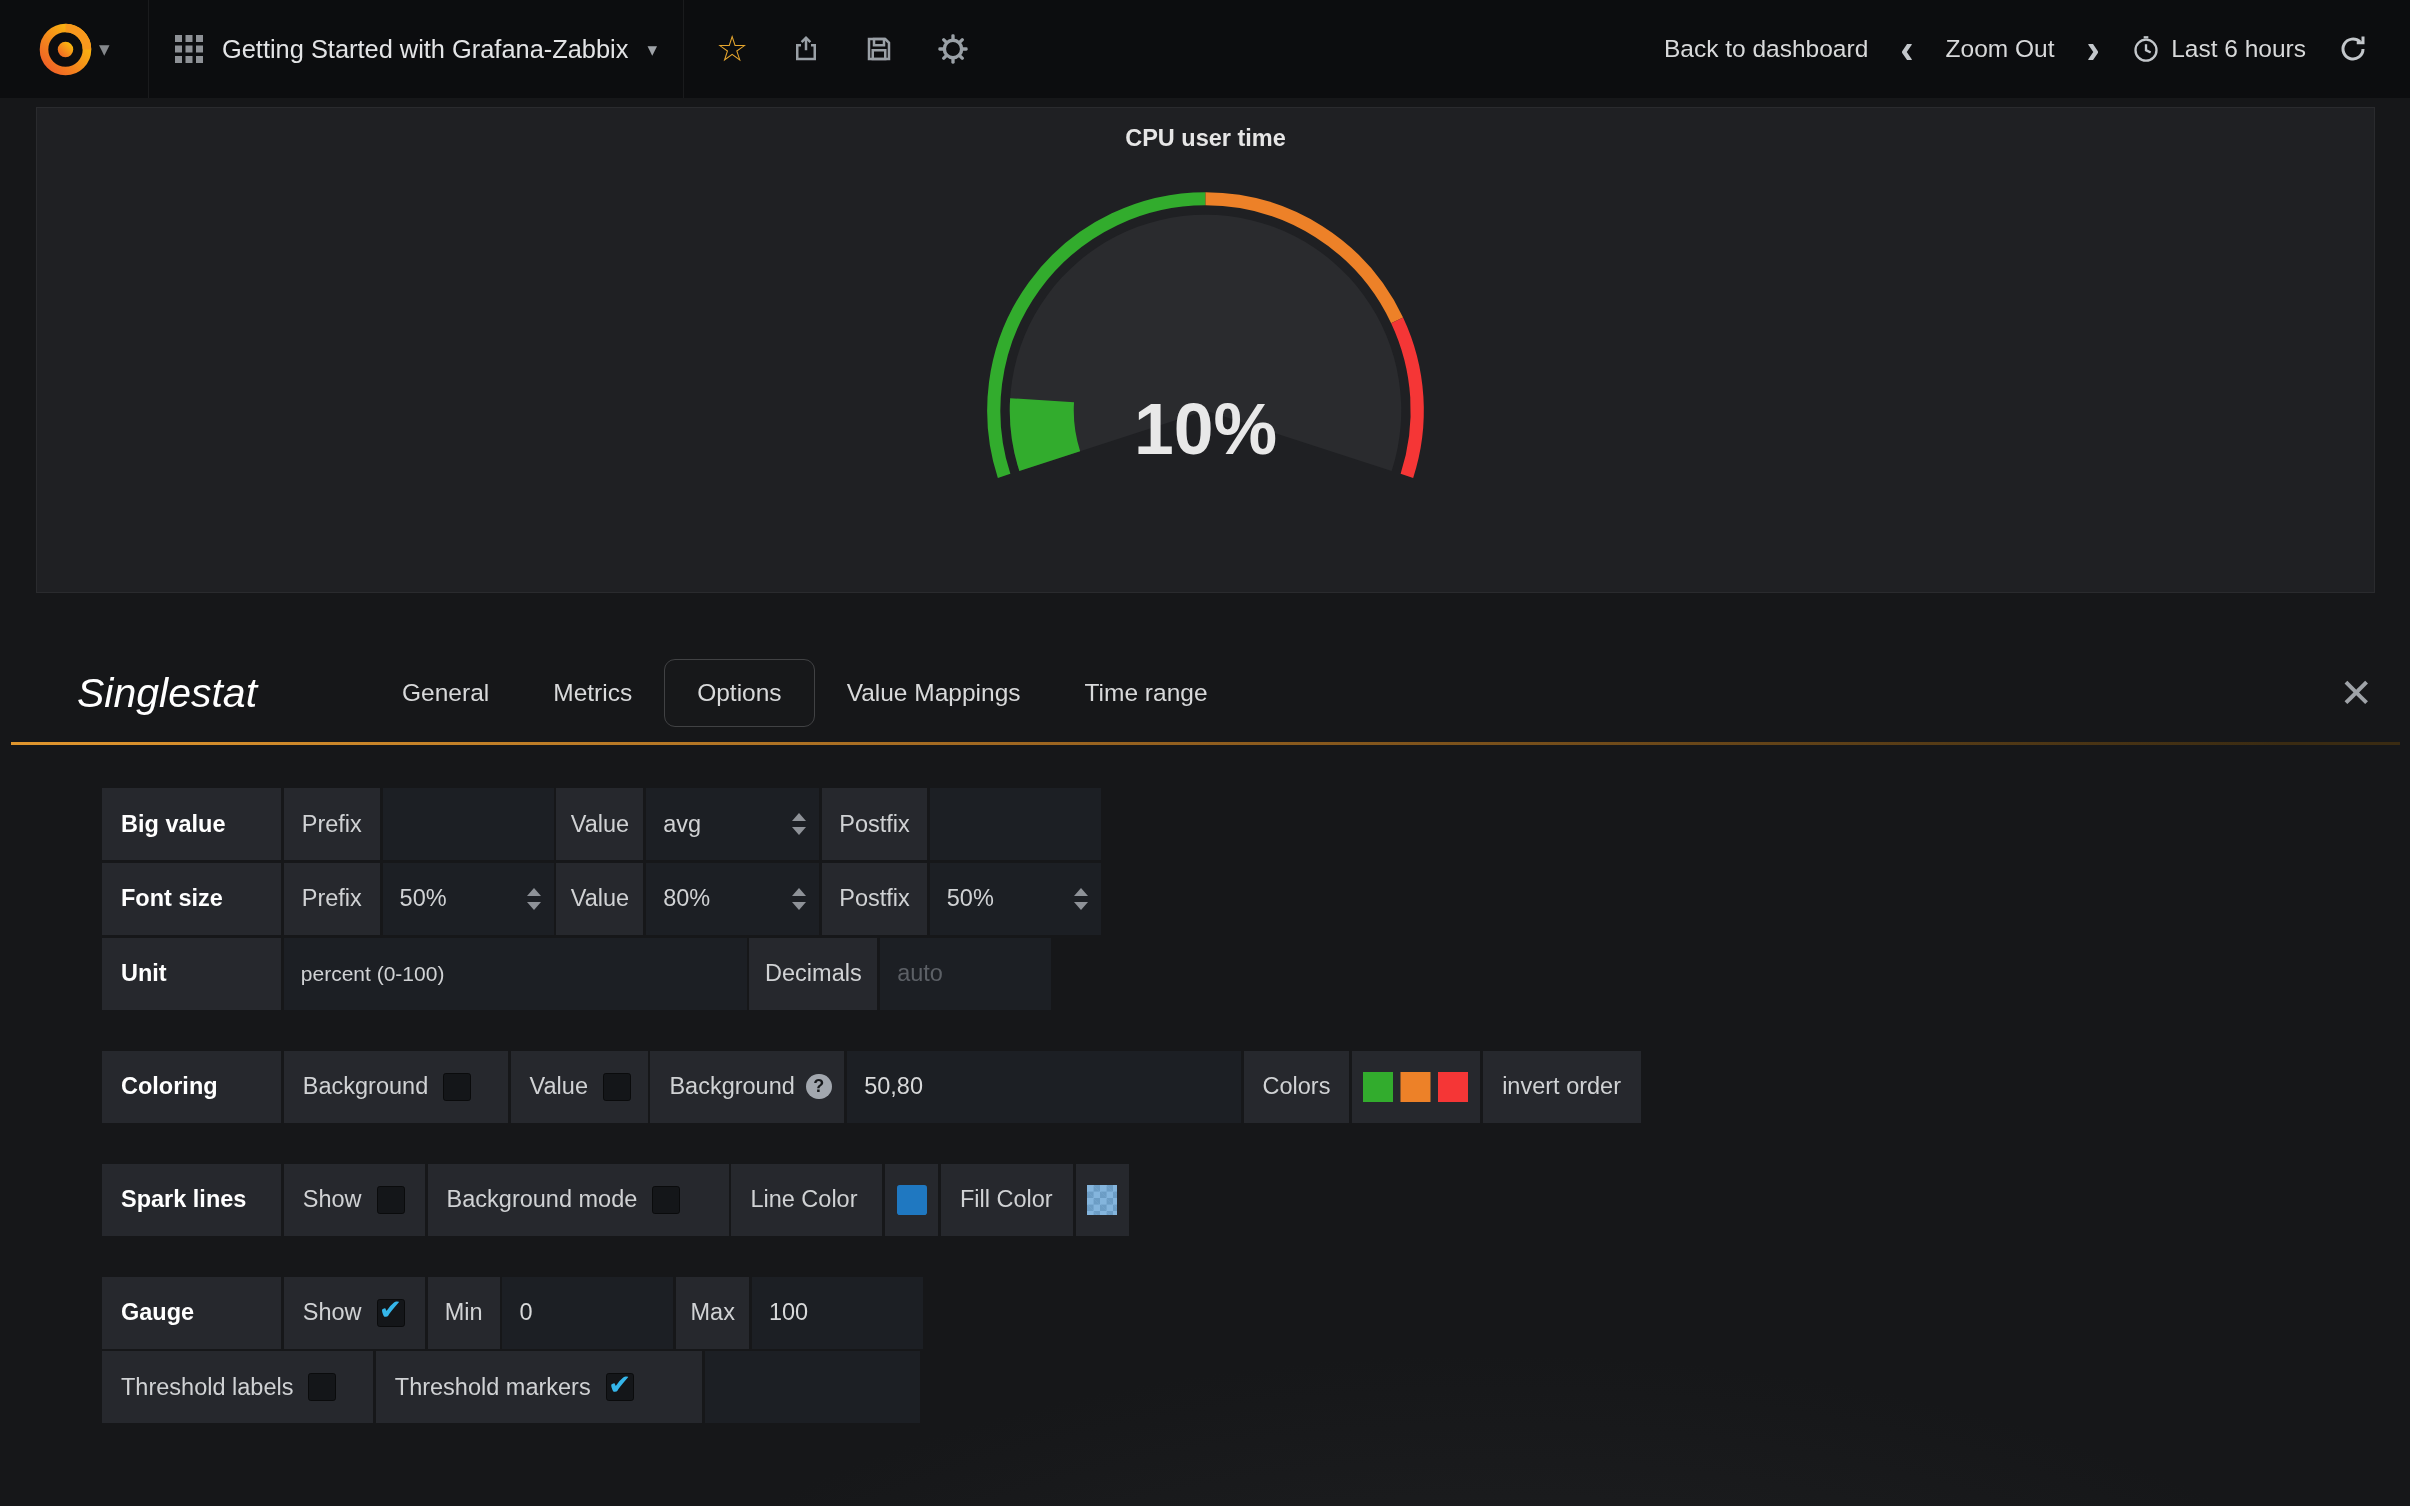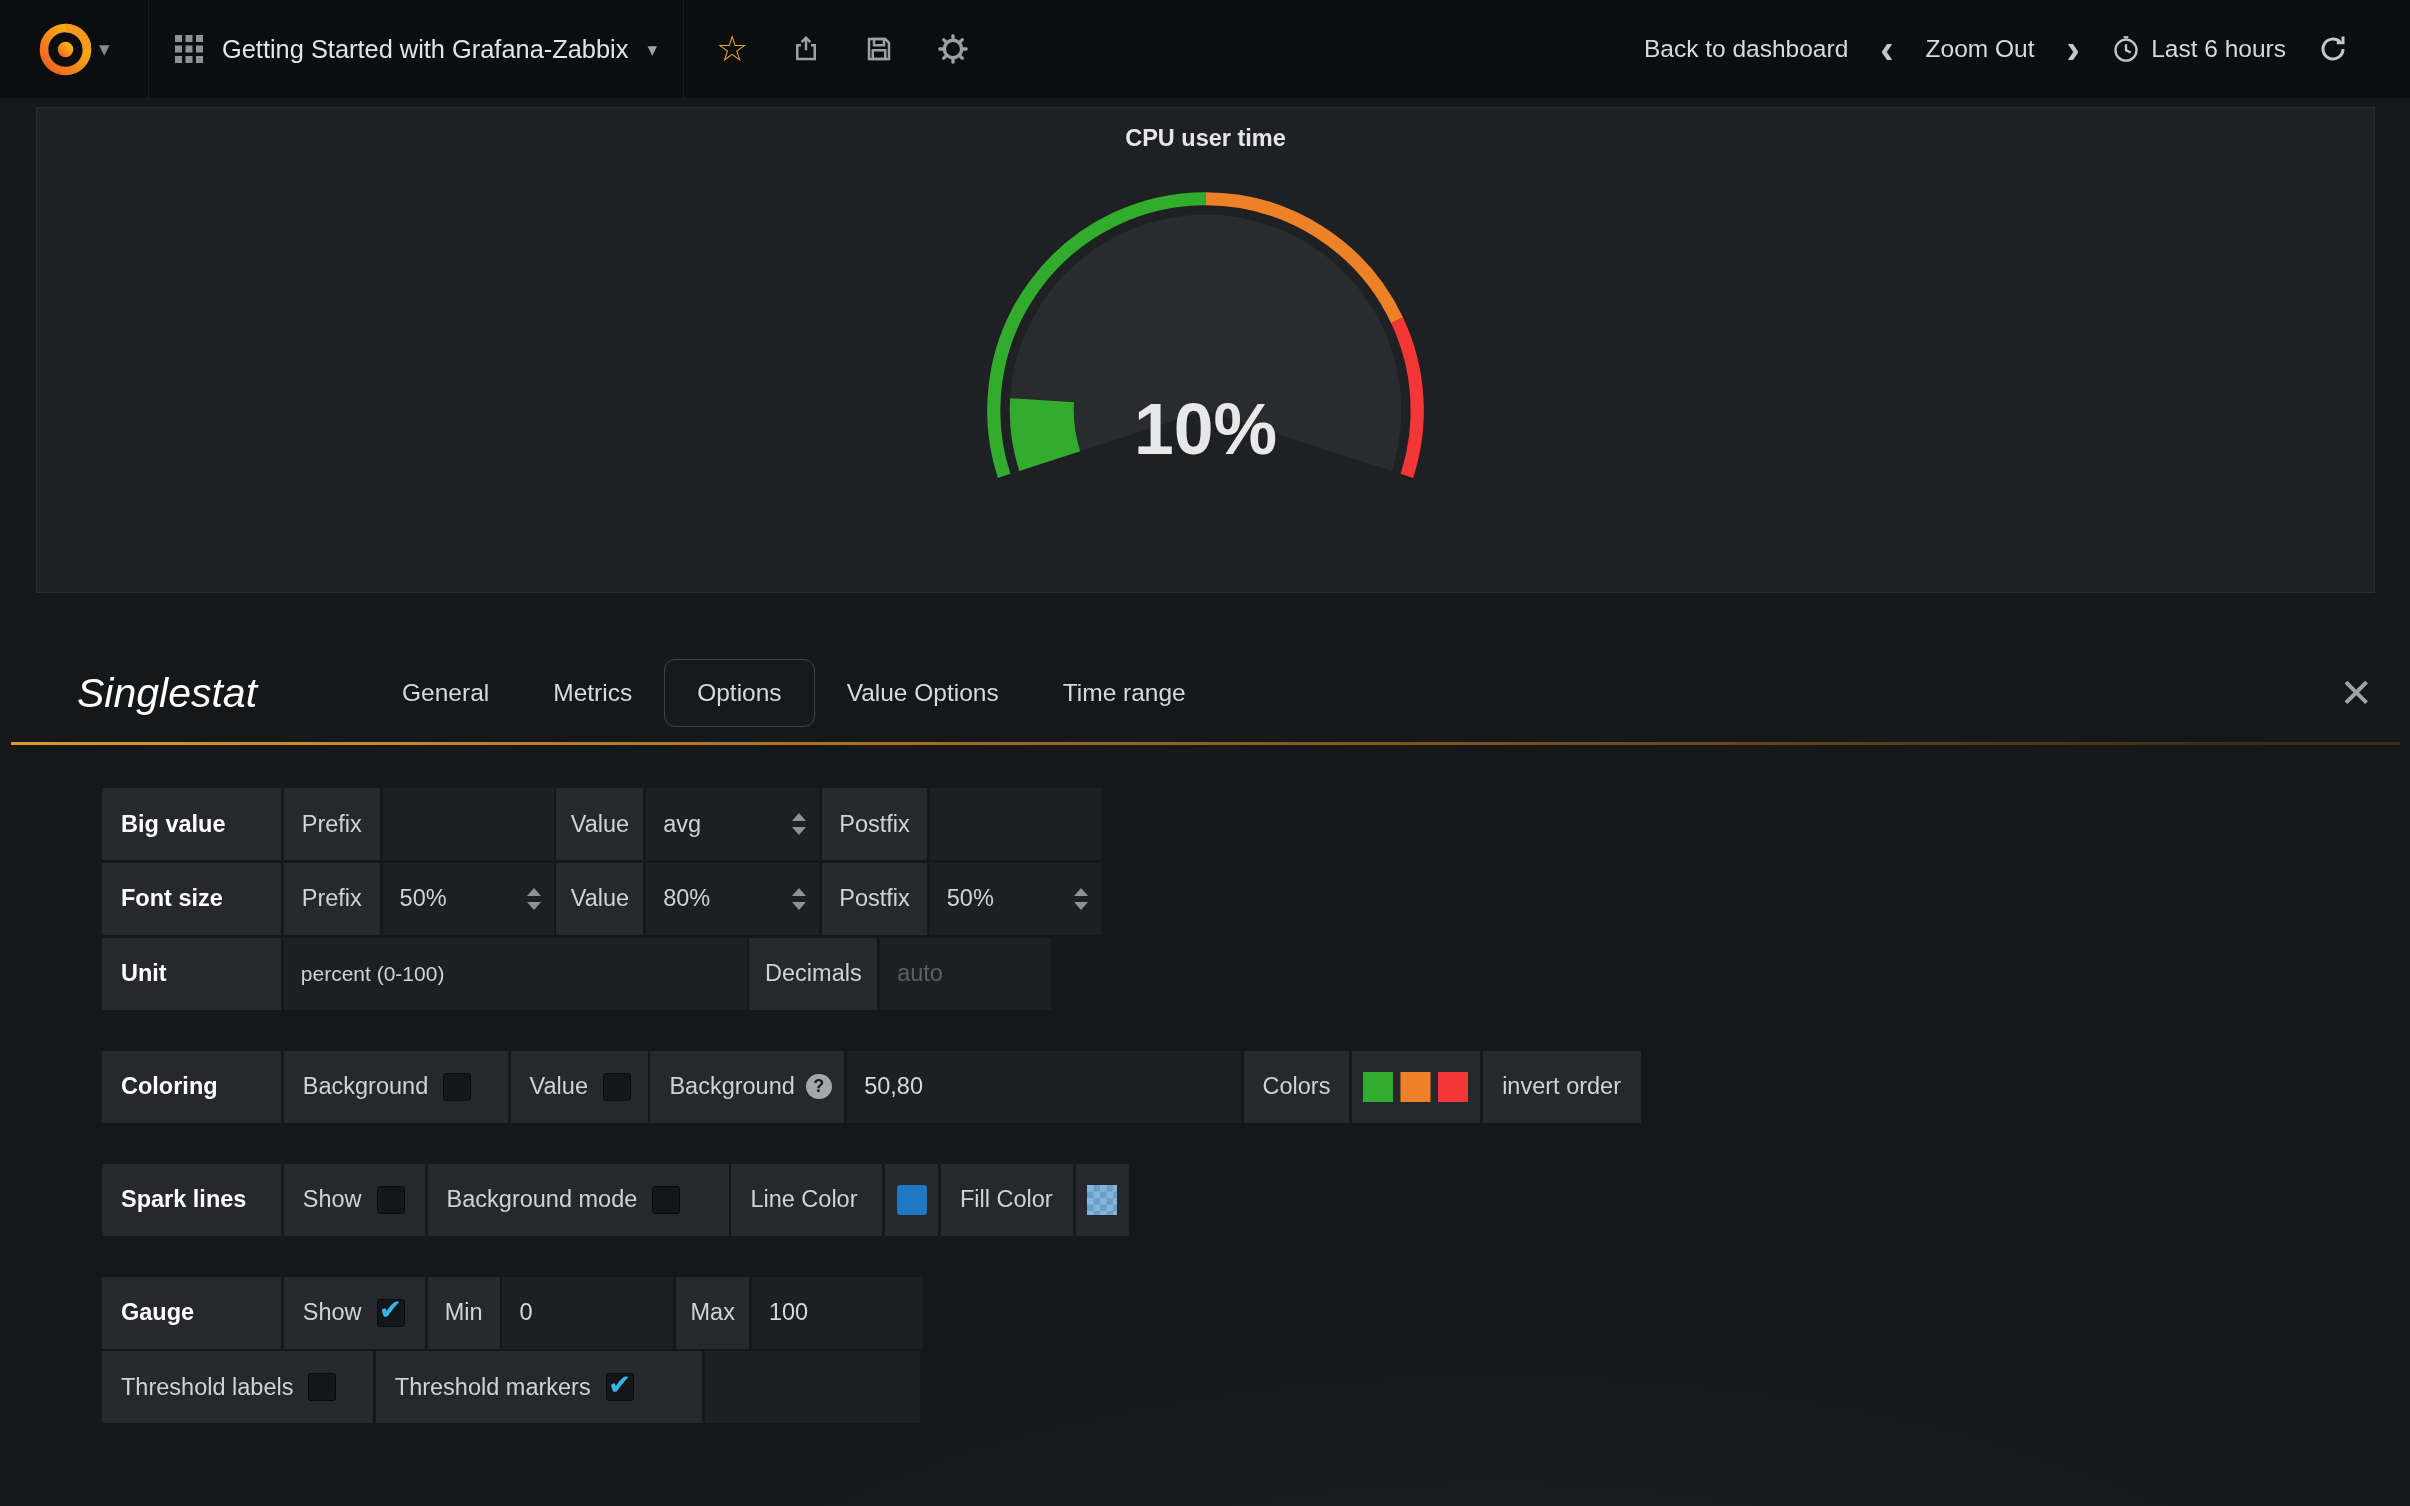--- a/index.html
+++ b/index.html
@@ -16,21 +16,21 @@
   .navbar { height:98px; background:#0c0d0f; display:flex; align-items:center; }
   .logo-box { width:149px; height:100%; display:flex; align-items:center; justify-content:center; gap:5.6px;
               border-right:0.9px solid rgba(255,255,255,0.06); }
   .logo-caret { color:#85888c; font-size:21px; }
   .dash-title-group { display:flex; align-items:center; gap:19px; padding:0 26px; height:100%;
                       border-right:0.9px solid rgba(255,255,255,0.06); }
   .dash-title { font-size:25.4px; color:#e3e4e6; white-space:nowrap; }
   .title-caret { color:#9fa3a8; font-size:19px; }
   .nav-icons { display:flex; align-items:center; gap:43px; margin-left:32px; }
   .star-icon { color:#e8a72e; font-size:36px; line-height:1; }
-  .nav-right { margin-left:auto; display:flex; align-items:center; gap:32px; padding-right:63px;
+  .nav-right { margin-left:auto; display:flex; align-items:center; gap:32px; padding-right:43px;
                font-size:24.5px; color:#d8d9da; white-space:nowrap; }
   .chev { font-size:40px; color:#c3c7cb; line-height:0.8; font-weight:bold; }
   .time-group { display:flex; align-items:center; gap:11.3px; }
   .navsvg { display:block; }
 
   
   .panel { margin:9.4px 36px 0; height:486px; background:#1f2023; border:0.9px solid #2a2b2e; }
   .panel-title { text-align:center; font-weight:bold; font-size:23.5px; color:#e6e6e6; padding-top:17px; }
   .gauge-wrap { display:flex; justify-content:center; margin-top:5.6px; }
 
@@ -183,21 +183,21 @@
     </div>
   </div>
 
   <div class="editor" data-interactable="false">
     <div class="editor-header" data-interactable="false">
       <span class="editor-title" data-interactable="false">Singlestat</span>
       <div class="tabs" data-interactable="false">
         <span class="tab" data-interactable="true">General</span>
         <span class="tab" data-interactable="true">Metrics</span>
         <span class="tab active" data-interactable="true">Options</span>
-        <span class="tab" data-interactable="true">Value Options</span>
+        <span class="tab" data-interactable="true">Value Mappings</span>
         <span class="tab" data-interactable="true">Time range</span>
       </div>
       <span class="close-x" data-interactable="true">✕</span>
     </div>
     <div class="tab-underline" data-interactable="false"></div>
 
     <div class="form-area" data-interactable="false">
 
       <div class="opt-block" data-interactable="false" style="width:1000px;">
         <div class="frow" data-interactable="false">

